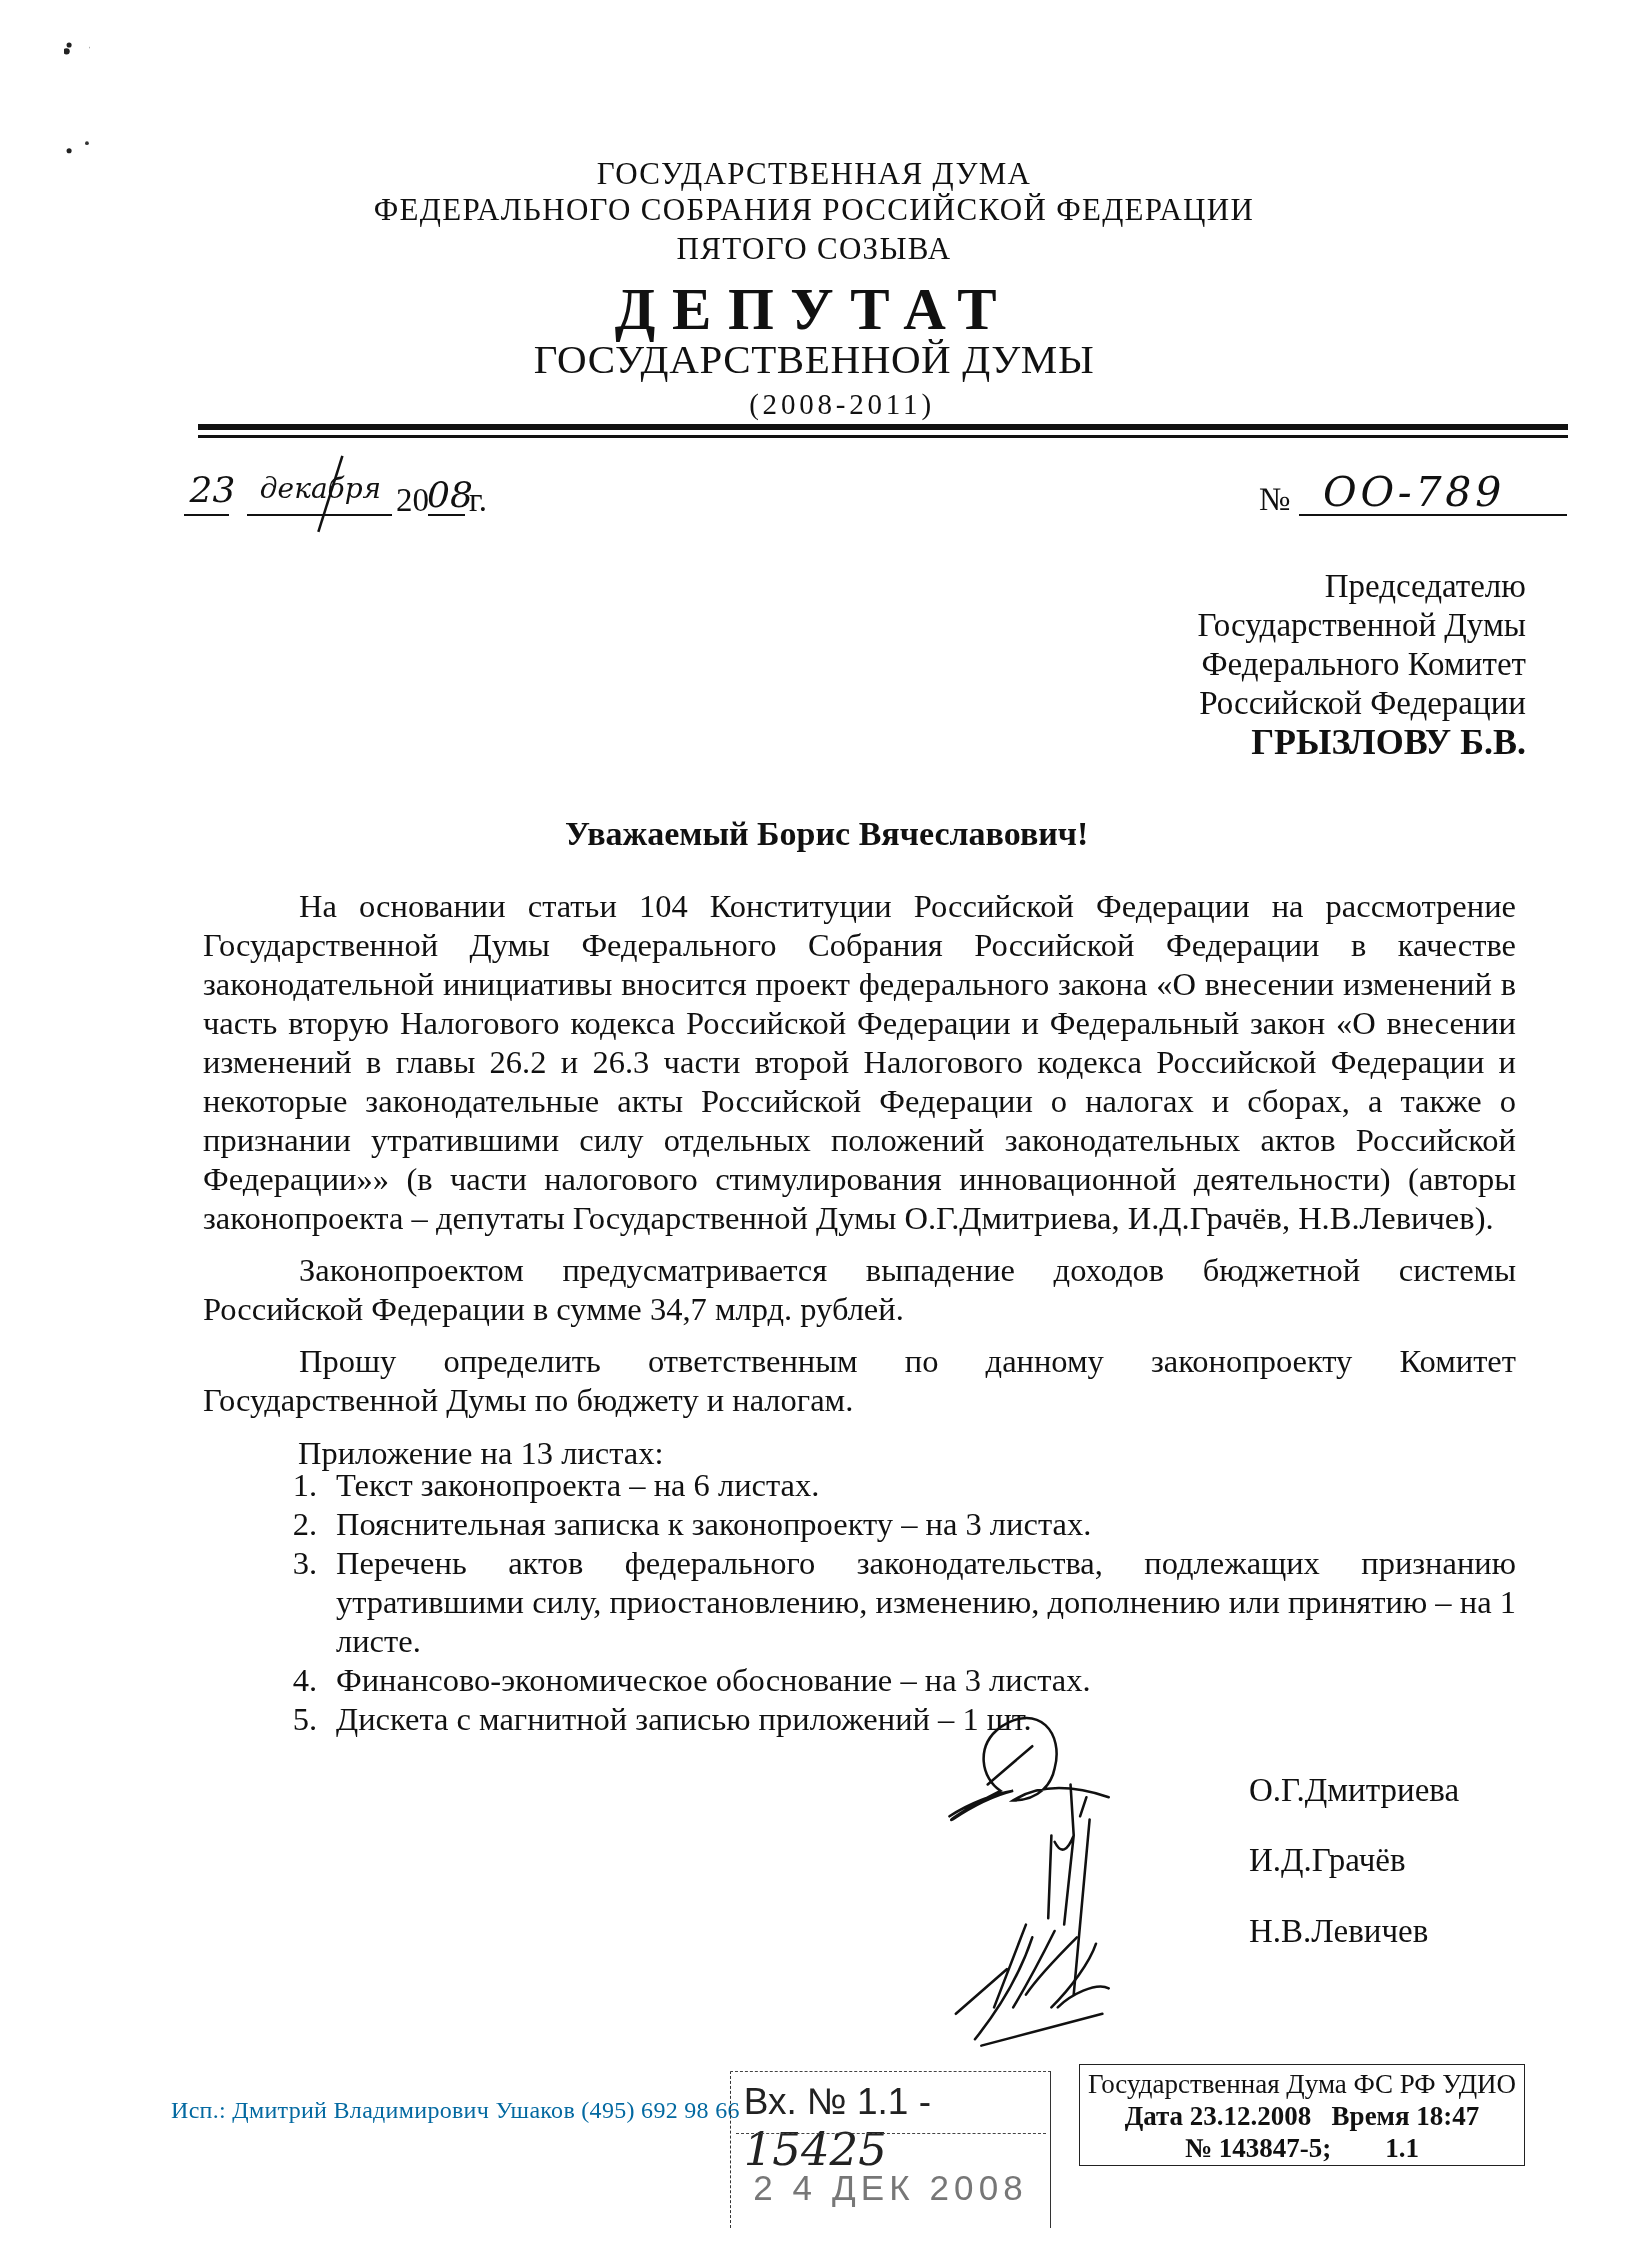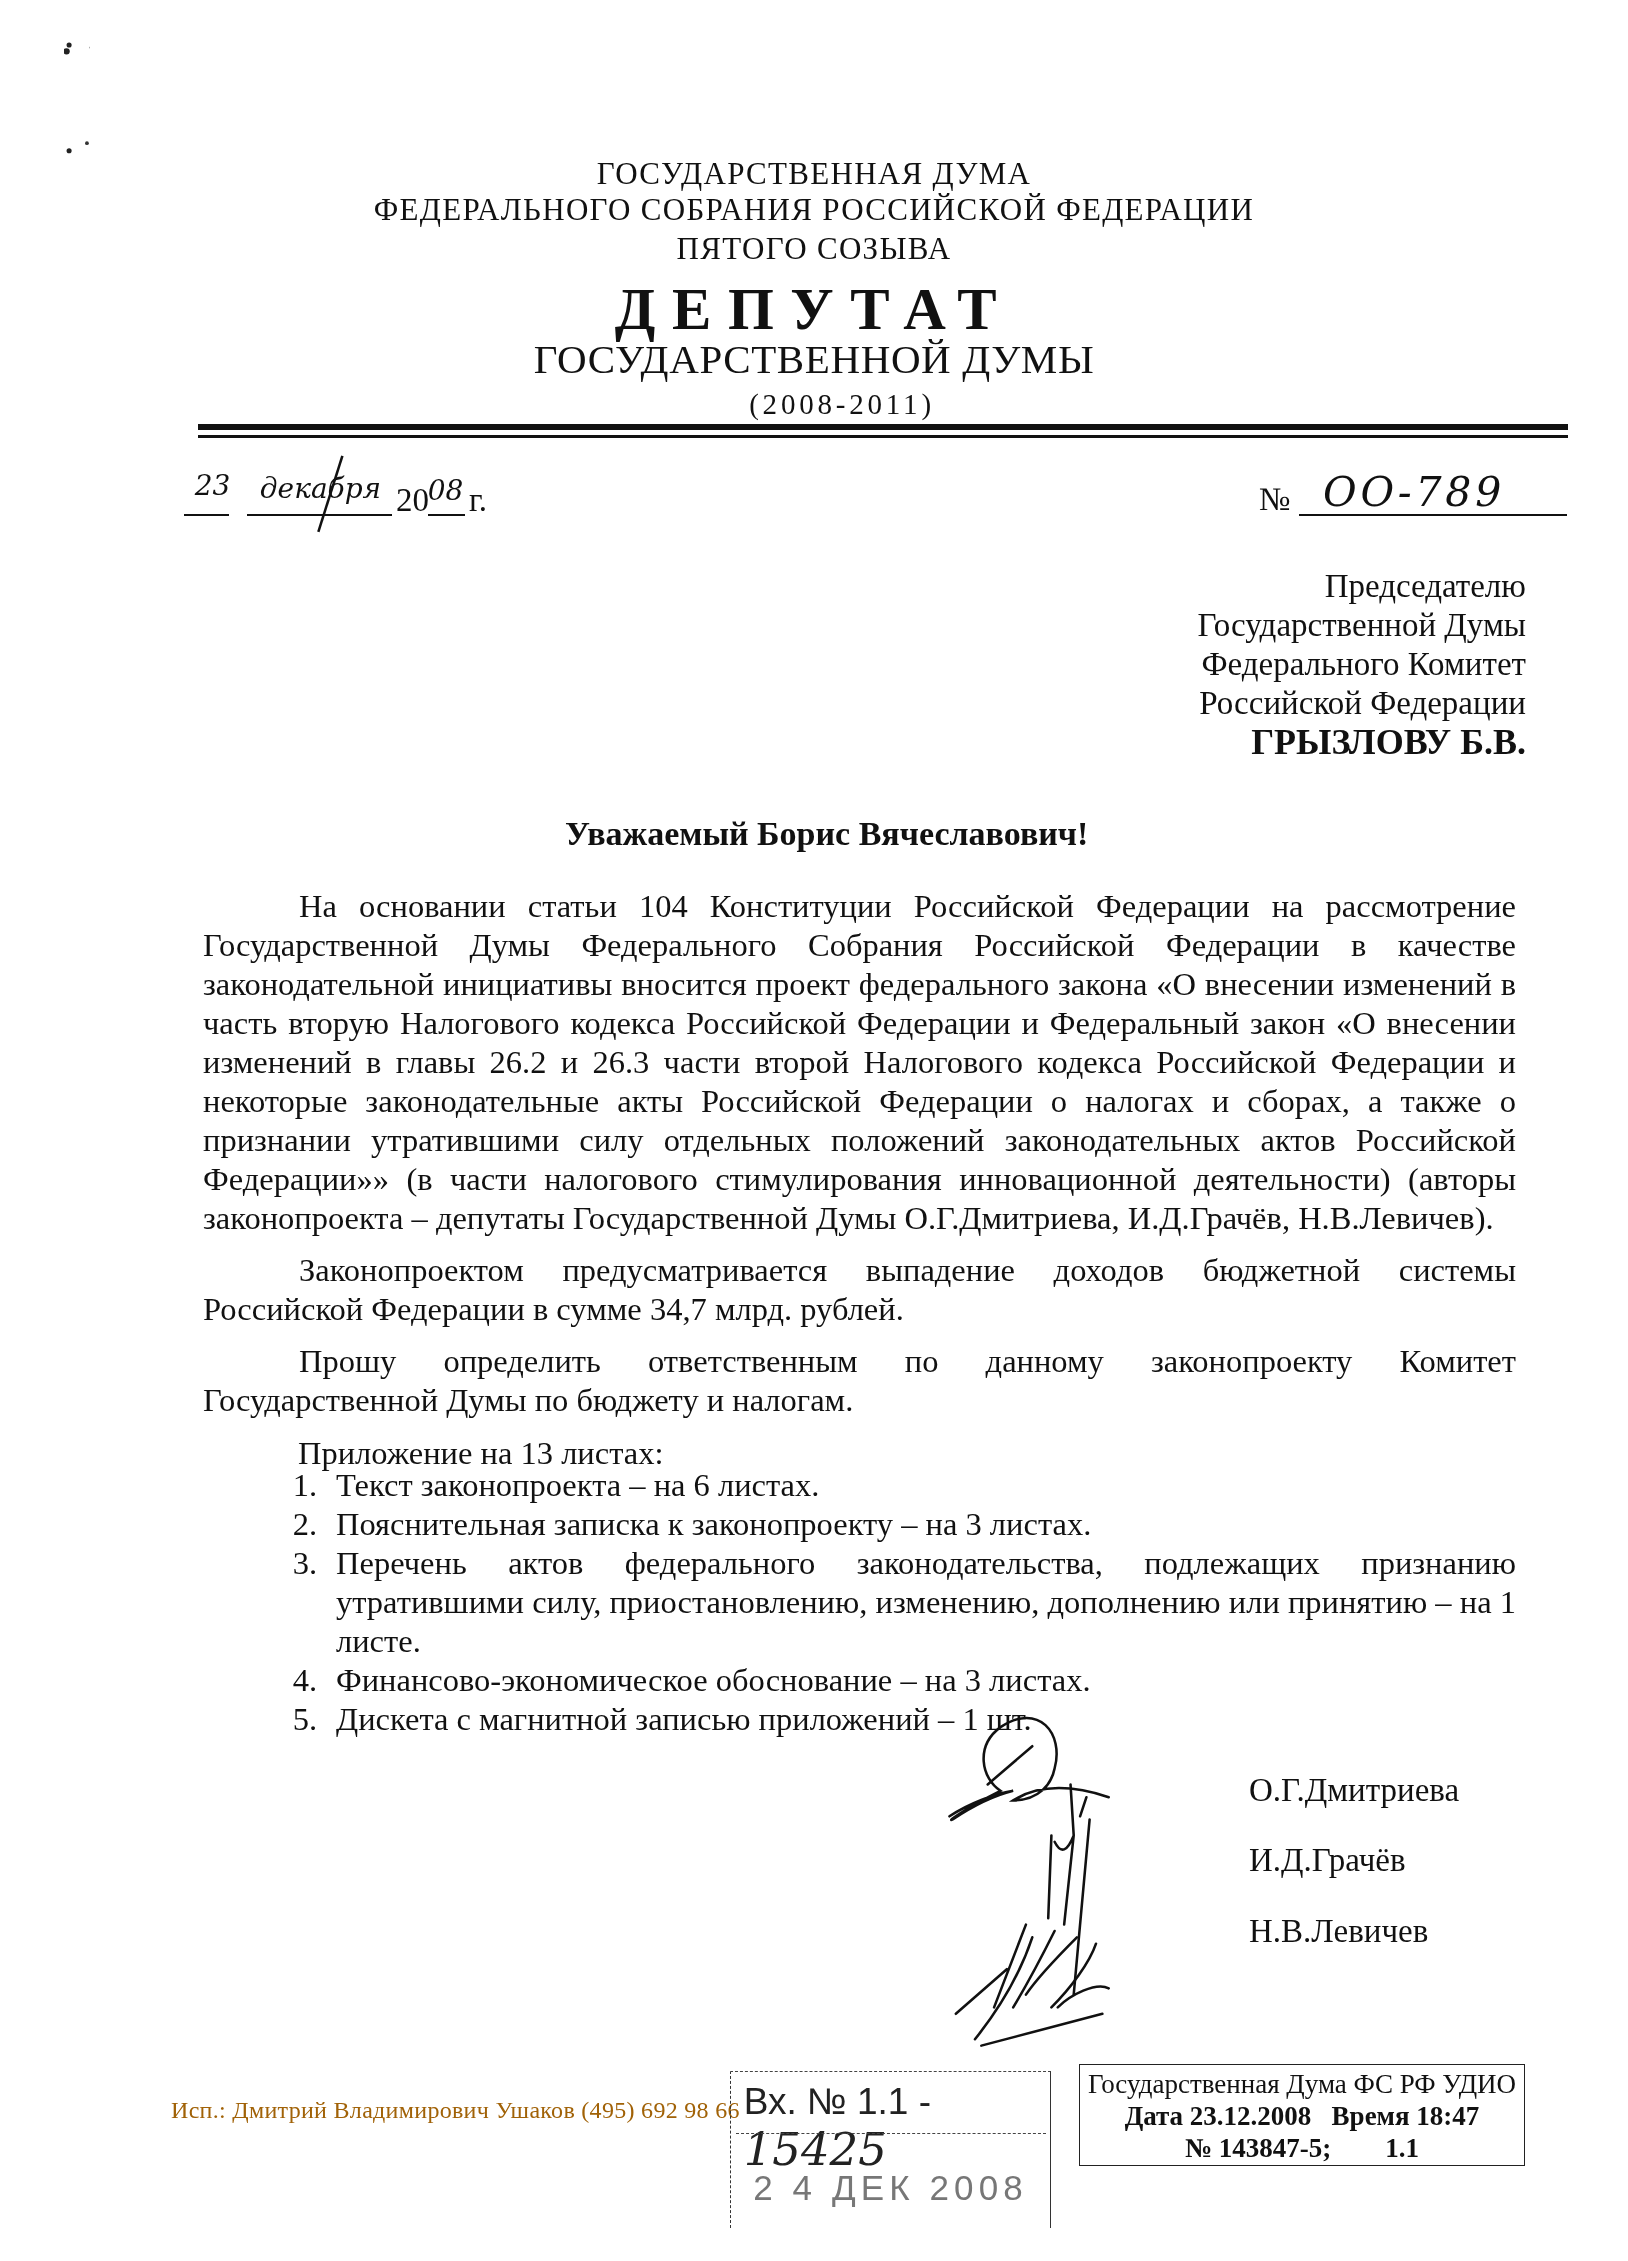--- a/index.html
+++ b/index.html
@@ -9,21 +9,21 @@
   .center { text-align: center; }
 
   
   .hdr-line { left: 0; width: 1628px; font-size: 31px; letter-spacing: 1.3px; line-height: 1; }
   .hdr-title { left: 0; width: 1628px; font-size: 59px; font-weight: bold; letter-spacing: 16.6px; line-height: 1; }
   .hdr-sub { left: 0; width: 1628px; font-size: 41px; line-height: 1; letter-spacing: 0.6px; }
   .hdr-years { left: 0; width: 1628px; font-size: 29px; letter-spacing: 3.8px; line-height: 1; padding-left: 28px; }
   .rule { left: 198px; width: 1370px; background: #111; }
 
   
-  .hand { font-family: "DejaVu Serif", serif; font-style: italic; font-size: 28px; line-height: 1; }
+  .hand { font-family: "DejaVu Serif", serif; font-style: italic; font-size: 36px; line-height: 1; }
   .uline { border-bottom: 2.5px solid #111; }
   .print { font-size: 33px; line-height: 1; }
 
   
   .addr { right: 102px; width: 574px; font-size: 33px; line-height: 39px; text-align: right; }
   .addr .bold { font-weight: bold; font-size: 36px; }
 
   
   .greet { left: 0; width: 1628px; font-size: 34px; font-weight: bold; line-height: 1; }
   .para { left: 203px; width: 1313px; font-size: 32.5px; line-height: 39px; text-align: justify; }
@@ -32,21 +32,21 @@
   .appx-list { left: 280px; width: 1236px; font-size: 32.5px; line-height: 39px; margin: 0; padding: 0; list-style: none; }
   .appx-list li { display: flex; }
   .appx-list .num { width: 56px; flex: 0 0 56px; text-align: left; padding-left: 12.7px; box-sizing: border-box; }
   .appx-list .txt { flex: 1; text-align: justify; }
 
   
   .signer { left: 1249px; font-size: 33px; line-height: 1; }
   .sig-svg { left: 943px; top: 1708px; }
 
   
-  .executor { left: 171px; top: 2098px; font-size: 24px; line-height: 1; letter-spacing: 0.3px; color: #a16207; }
+  .executor { left: 171px; top: 2098px; font-size: 24px; line-height: 1; letter-spacing: 0.3px; color: #0369a1; }
   .stamp-left { left: 730px; top: 2071px; width: 319px; height: 156px;
                 border-left: 1.9px dashed #333; border-right: 1.9px solid #333; border-top: 1.9px dashed #444; }
   .stamp-left .inner { position: absolute; left: 12.7px; top: 9px; font-size: 37px; font-family: "Liberation Sans", sans-serif; color: #222; }
   .stamp-left .num-hw { font-family: "DejaVu Serif", serif; font-style: italic; font-size: 45px; }
   .stamp-left .ul { position: absolute; left: 5.1px; right: 3.8px; top: 61px; border-top: 1.9px dashed #444; }
   .stamp-left .date { position: absolute; left: 0; width: 100%; top: 96px; text-align: center;
                       font-size: 35px; color: #777; letter-spacing: 5.1px; font-family: "Liberation Sans", sans-serif; }
   .stamp-right { left: 1079px; top: 2064px; width: 446px; height: 102px; border: 1.9px solid #222;
                  font-size: 27px; line-height: 32px; text-align: center; box-sizing: border-box; padding-top: 2.5px; }
   .stamp-right .b { font-weight: bold; }

